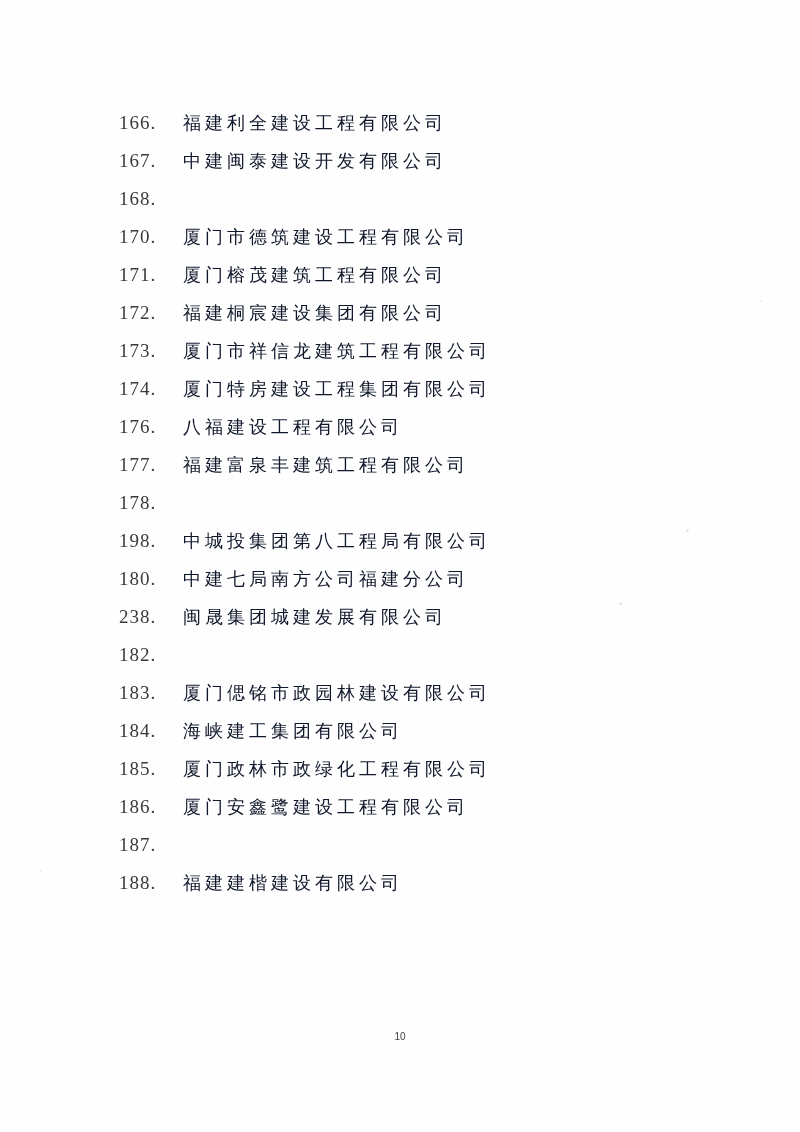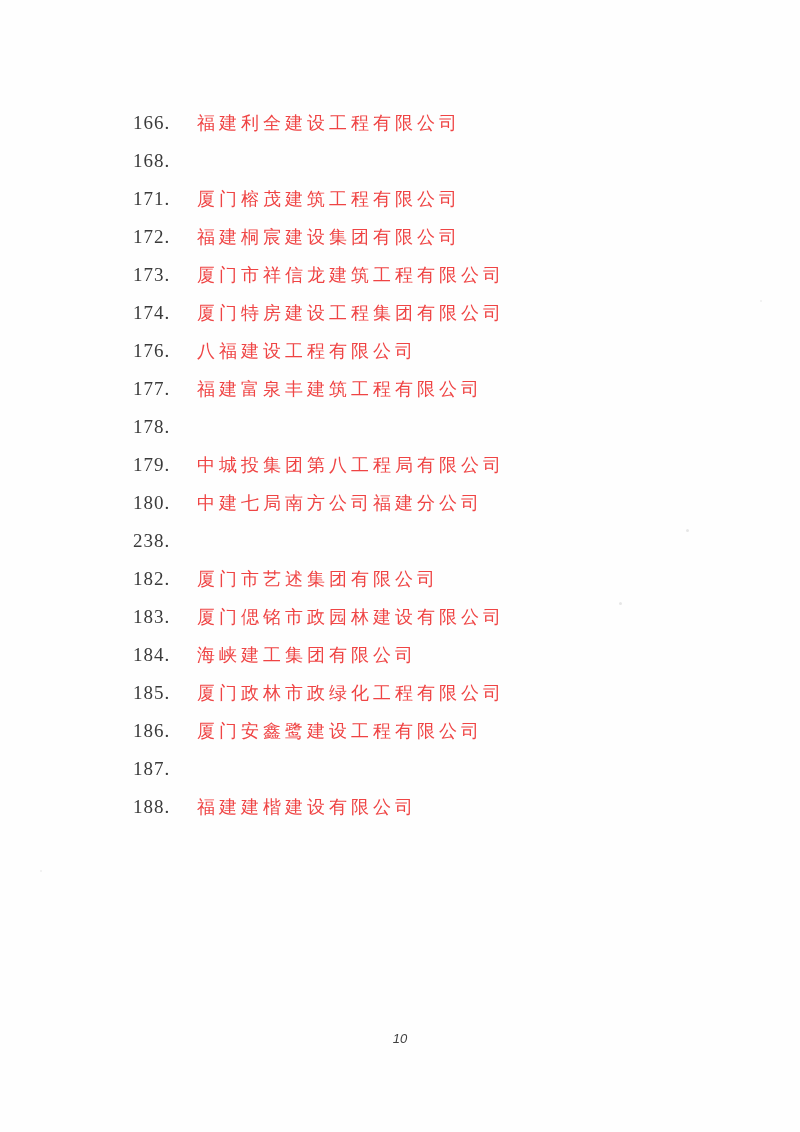--- a/index.html
+++ b/index.html
@@ -11,21 +11,21 @@
     position: relative;
     width: 800px;
     height: 1132px;
     background: #fefefe;
     overflow: hidden;
     font-family: "Liberation Serif", serif;
   }
   .company-list {
     position: absolute;
     top: 104px;
-    left: 133px;
+    left: 119px;
     margin: 0;
     padding: 0;
     list-style: none;
   }
   .row {
     display: flex;
     align-items: baseline;
     height: 38px;
     line-height: 38px;
     white-space: nowrap;
@@ -33,33 +33,32 @@
   .num {
     display: inline-block;
     width: 64px;
     font-size: 19px;
     letter-spacing: 1px;
     color: #3a3a3a;
   }
   .name {
     font-size: 18px;
     letter-spacing: 4px;
-    color: #ef4444;
+    color: #0f172a;
     font-weight: 400;
   }
   .footer {
     position: absolute;
     top: 1031px;
     left: 0;
     width: 100%;
     text-align: center;
     font-family: "Liberation Sans", sans-serif;
-    font-size: 13px;
+    font-size: 10px;
     color: #3f3f3f;
-    font-style: italic;
   }
   .speck {
     position: absolute;
     border-radius: 50%;
     background: rgba(60,60,60,0.12);
   }
   .speck.s1 { left: 686px; top: 529px; width: 3px; height: 3px; }
   .speck.s2 { left: 619px; top: 602px; width: 3px; height: 3px; }
   .speck.s3 { left: 760px; top: 300px; width: 2px; height: 2px; background: rgba(60,60,60,0.08); }
   .speck.s4 { left: 40px;  top: 870px; width: 2px; height: 2px; background: rgba(60,60,60,0.08); }
@@ -67,26 +66,34 @@
 </head>
 <body>
 
 <div class="page">
   <ol class="company-list">
   <li class="row">
     <span class="num">166.</span>
     <span class="name">福建利全建设工程有限公司</span>
   </li>
 
+  <li class="row">
+    <span class="num">167.</span>
+    <span class="name">中建闽泰建设开发有限公司</span>
+  </li>
 
   <li class="row">
     <span class="num">168.</span>
   </li>
 
 
+  <li class="row">
+    <span class="num">170.</span>
+    <span class="name">厦门市德筑建设工程有限公司</span>
+  </li>
 
   <li class="row">
     <span class="num">171.</span>
     <span class="name">厦门榕茂建筑工程有限公司</span>
   </li>
 
   <li class="row">
     <span class="num">172.</span>
     <span class="name">福建桐宸建设集团有限公司</span>
   </li>
@@ -110,36 +117,36 @@
   <li class="row">
     <span class="num">177.</span>
     <span class="name">福建富泉丰建筑工程有限公司</span>
   </li>
 
   <li class="row">
     <span class="num">178.</span>
   </li>
 
   <li class="row">
-    <span class="num">179.</span>
+    <span class="num">198.</span>
     <span class="name">中城投集团第八工程局有限公司</span>
   </li>
 
   <li class="row">
     <span class="num">180.</span>
     <span class="name">中建七局南方公司福建分公司</span>
   </li>
 
   <li class="row">
     <span class="num">238.</span>
+    <span class="name">闽晟集团城建发展有限公司</span>
   </li>
 
   <li class="row">
     <span class="num">182.</span>
-    <span class="name">厦门市艺述集团有限公司</span>
   </li>
 
   <li class="row">
     <span class="num">183.</span>
     <span class="name">厦门偲铭市政园林建设有限公司</span>
   </li>
 
   <li class="row">
     <span class="num">184.</span>
     <span class="name">海峡建工集团有限公司</span>

